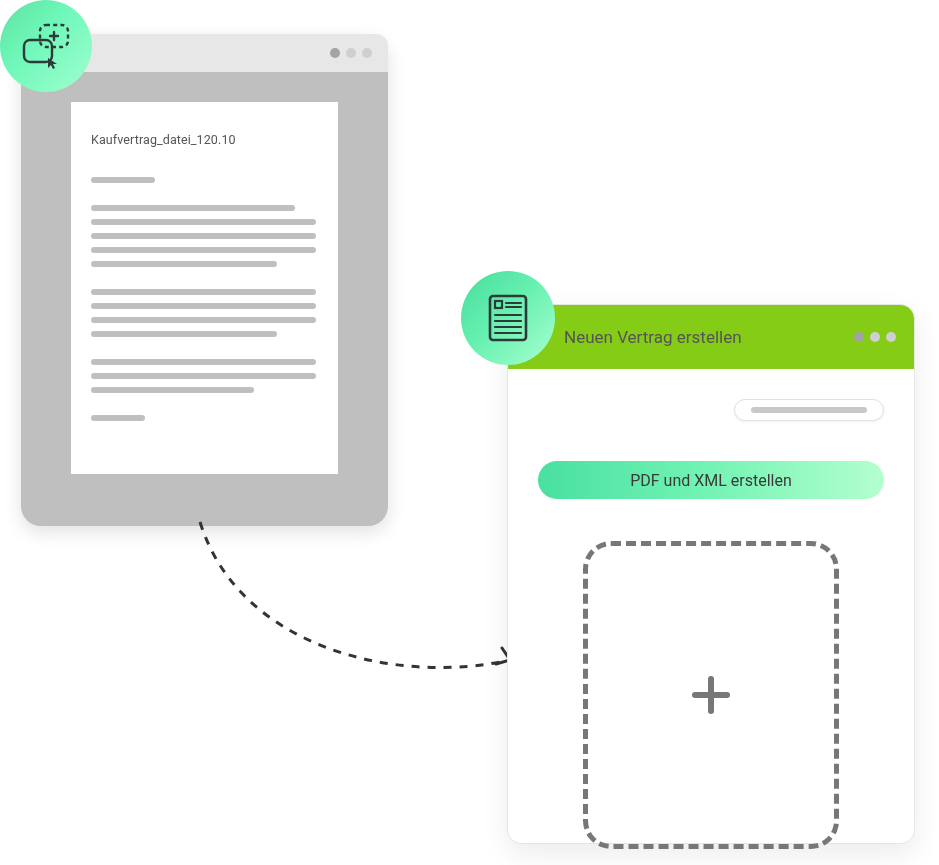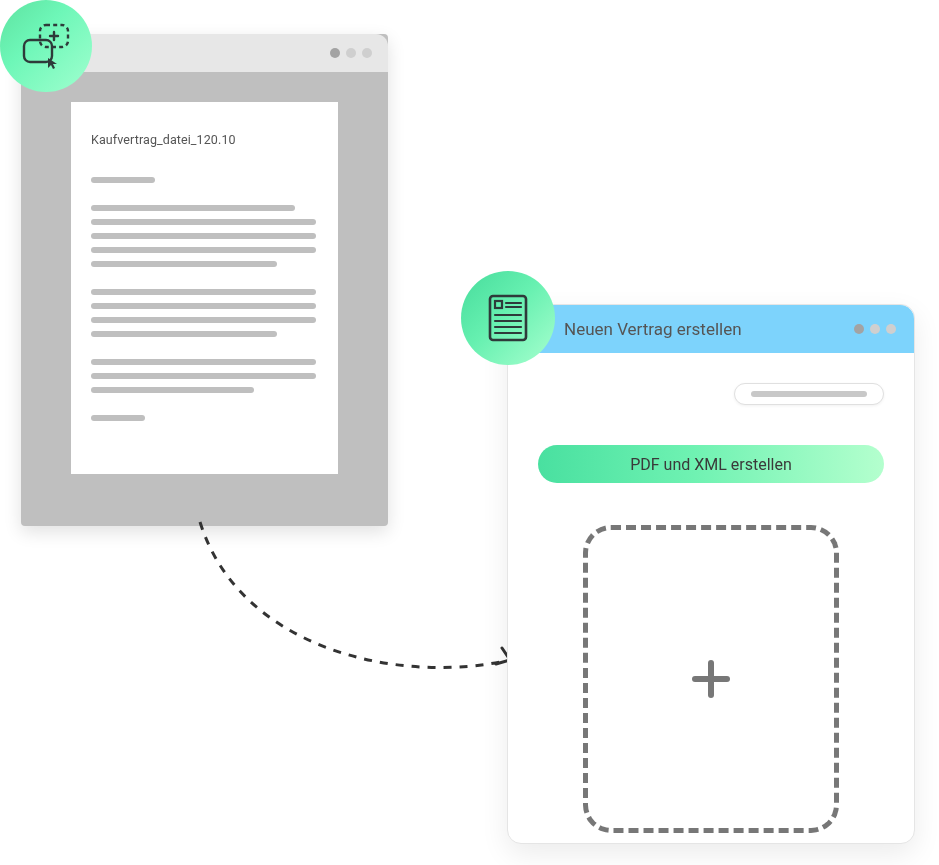--- a/index.html
+++ b/index.html
@@ -12,21 +12,21 @@
   }
 
   
   .doc-window {
     position: absolute;
     left: 21px;
     top: 34px;
     width: 367px;
     height: 492px;
     background: #bfbfbf;
-    border-radius: 4px;
+    border-radius: 20px;
     box-shadow: 0 6px 18px rgba(0,0,0,0.12);
   }
   .doc-titlebar {
     height: 38px;
     background: #e7e7e7;
     border-top-left-radius: 12px;
     border-top-right-radius: 12px;
     display: flex;
     align-items: center;
     justify-content: flex-end;
@@ -84,22 +84,22 @@
     left: 507px;
     top: 304px;
     width: 408px;
     height: 540px;
     background: #fff;
     border: 1px solid #e5e5e5;
     border-radius: 14px;
     box-shadow: 0 10px 28px rgba(0,0,0,0.08);
   }
   .app-titlebar {
-    height: 48px;
-    background: #7dd3fc;
+    height: 64px;
+    background: #84cc16;
     border-top-left-radius: 14px;
     border-top-right-radius: 14px;
     display: flex;
     align-items: center;
     padding-left: 56px;
     padding-right: 18px;
     gap: 6px;
   }
   .app-title {
     font-size: 17px;

